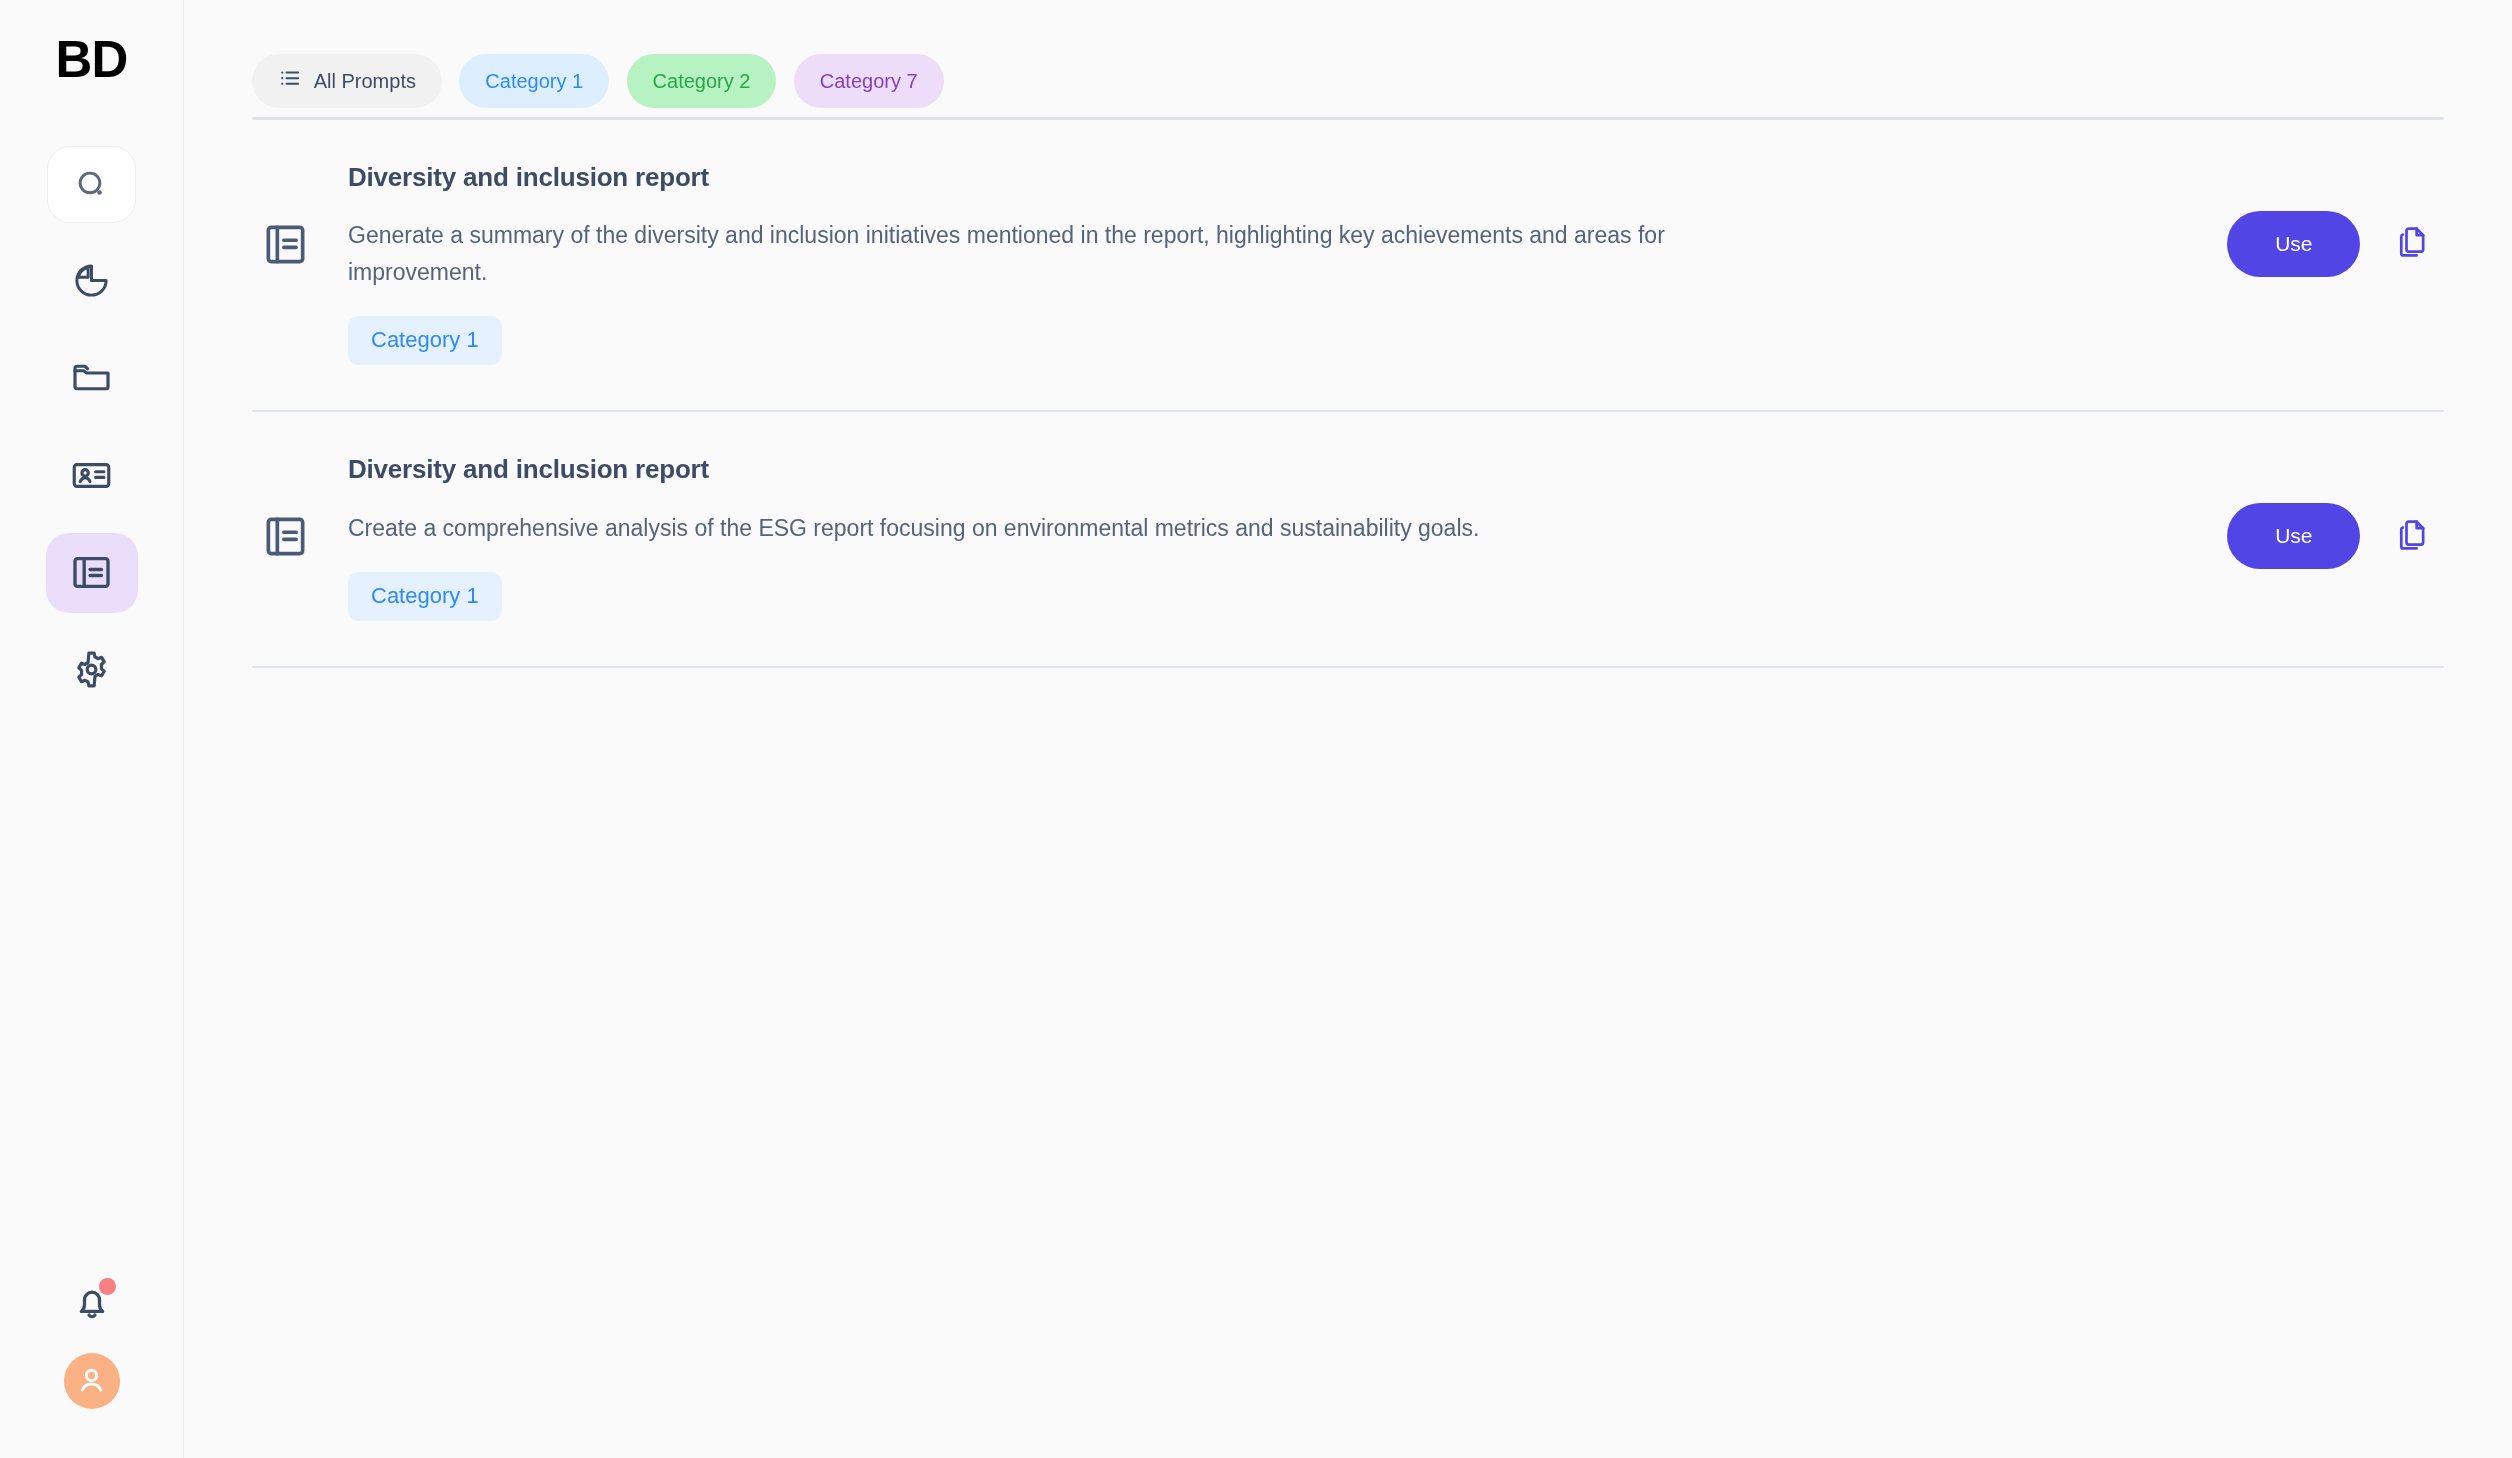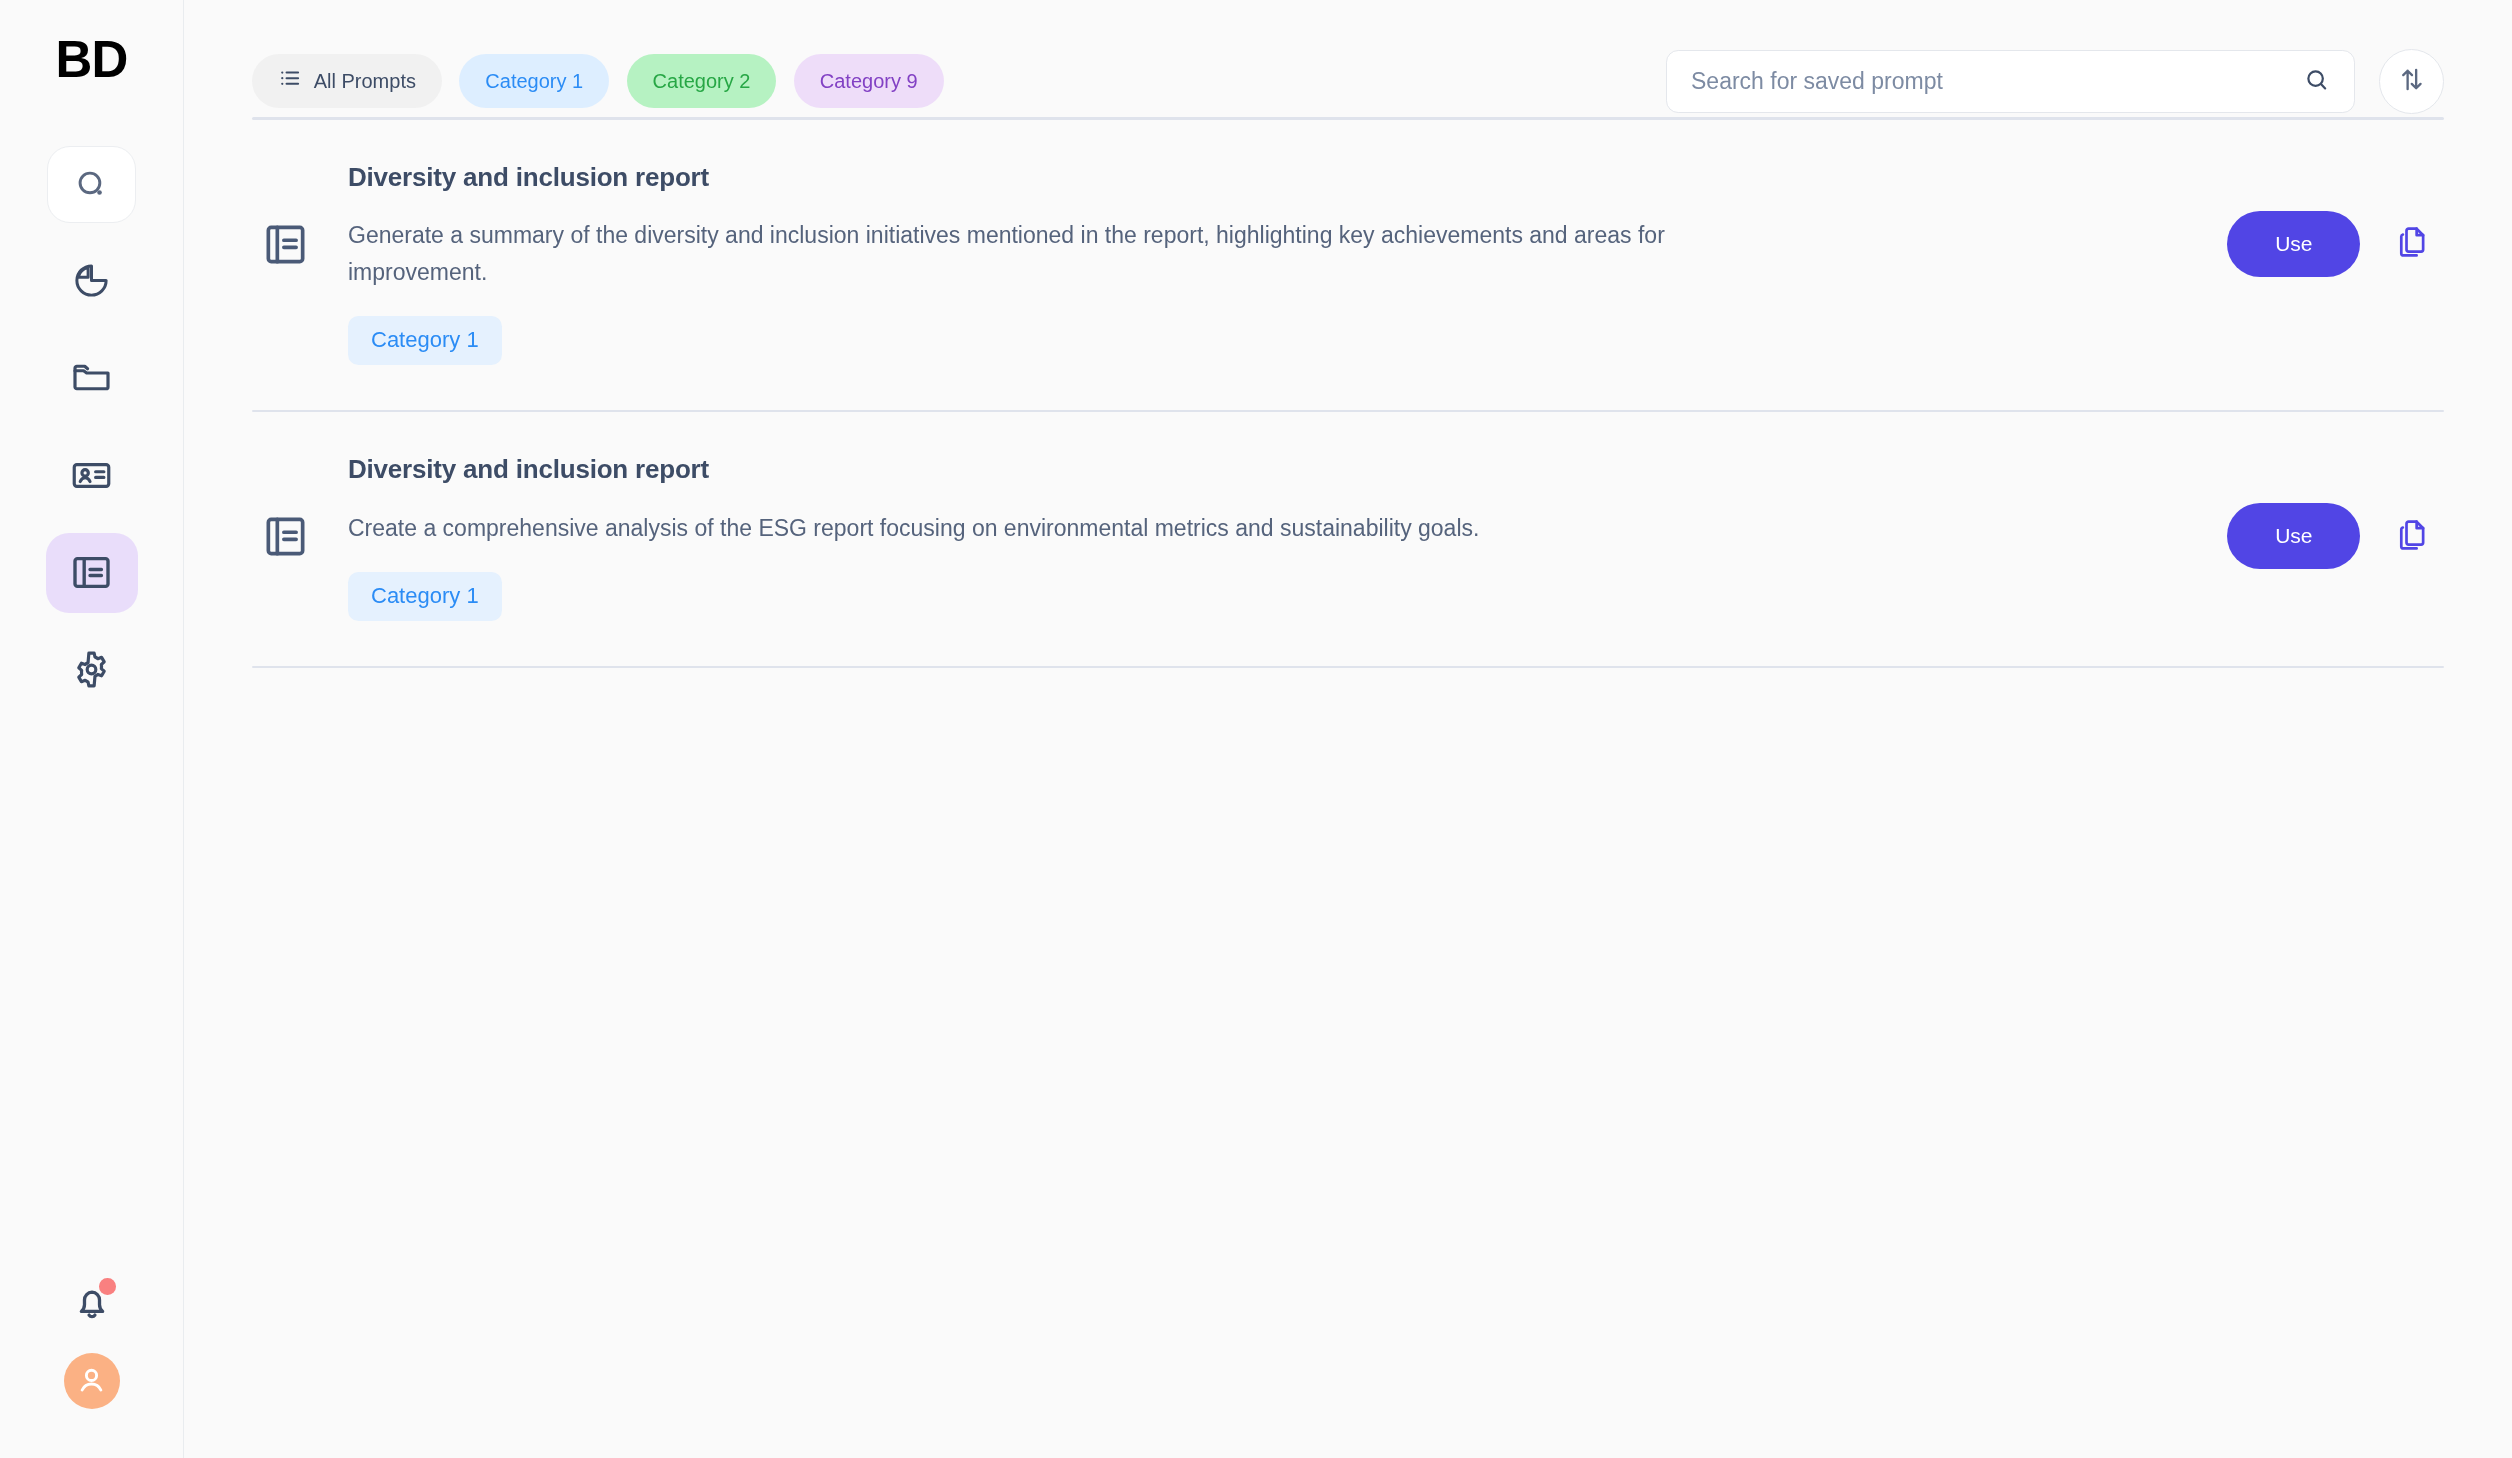--- a/index.html
+++ b/index.html
@@ -408,47 +408,25 @@
 
         <div class="chip chip-cat1">
           <span>Category 1</span>
         </div>
 
         <div class="chip chip-cat2">
           <span>Category 2</span>
         </div>
 
         <div class="chip chip-cat3">
-          <span>Category 9</span>
-        </div>
-
-      </div>
-
-      <div class="toolbar-right">
-
-        <div class="search-field">
-          <input type="text" placeholder="Search for saved prompt" style="">
-          <span>
-            <svg width="28" height="28" viewBox="0 0 24 24" fill="none" stroke="#3d4c66" stroke-width="1.9" stroke-linecap="round">
-              <circle cx="10.8" cy="10.8" r="6.2"></circle>
-              <path d="M15.6 15.6l3.4 3.6"></path>
-            </svg>
-          </span>
-        </div>
-
-        <div class="sort-btn">
-          <span>
-            <svg width="31" height="31" viewBox="0 0 24 24" fill="none" stroke="#5b6880" stroke-width="1.8" stroke-linecap="round" stroke-linejoin="round">
-              <path d="M9 19.5V5.2M9 5.2L5.6 8.6M9 5.2l3.4 3.4"></path>
-              <path d="M15.6 4.5v14.3M15.6 18.8l3.4-3.4M15.6 18.8l-3.4-3.4"></path>
-            </svg>
-          </span>
-        </div>
-
-      </div>
+          <span>Category 7</span>
+        </div>
+
+      </div>
+
     </div>
 
     <div class="divider"></div>
 
     <div class="list">
 
       <div class="prompt-row">
         <div class="row-icon">
           <svg width="49" height="49" viewBox="0 0 24 24" fill="none" stroke="#4a5a77" stroke-width="1.8" stroke-linejoin="round" stroke-linecap="round">
             <rect x="3.6" y="3.6" width="16.8" height="16.8" rx="1.4"></rect>

